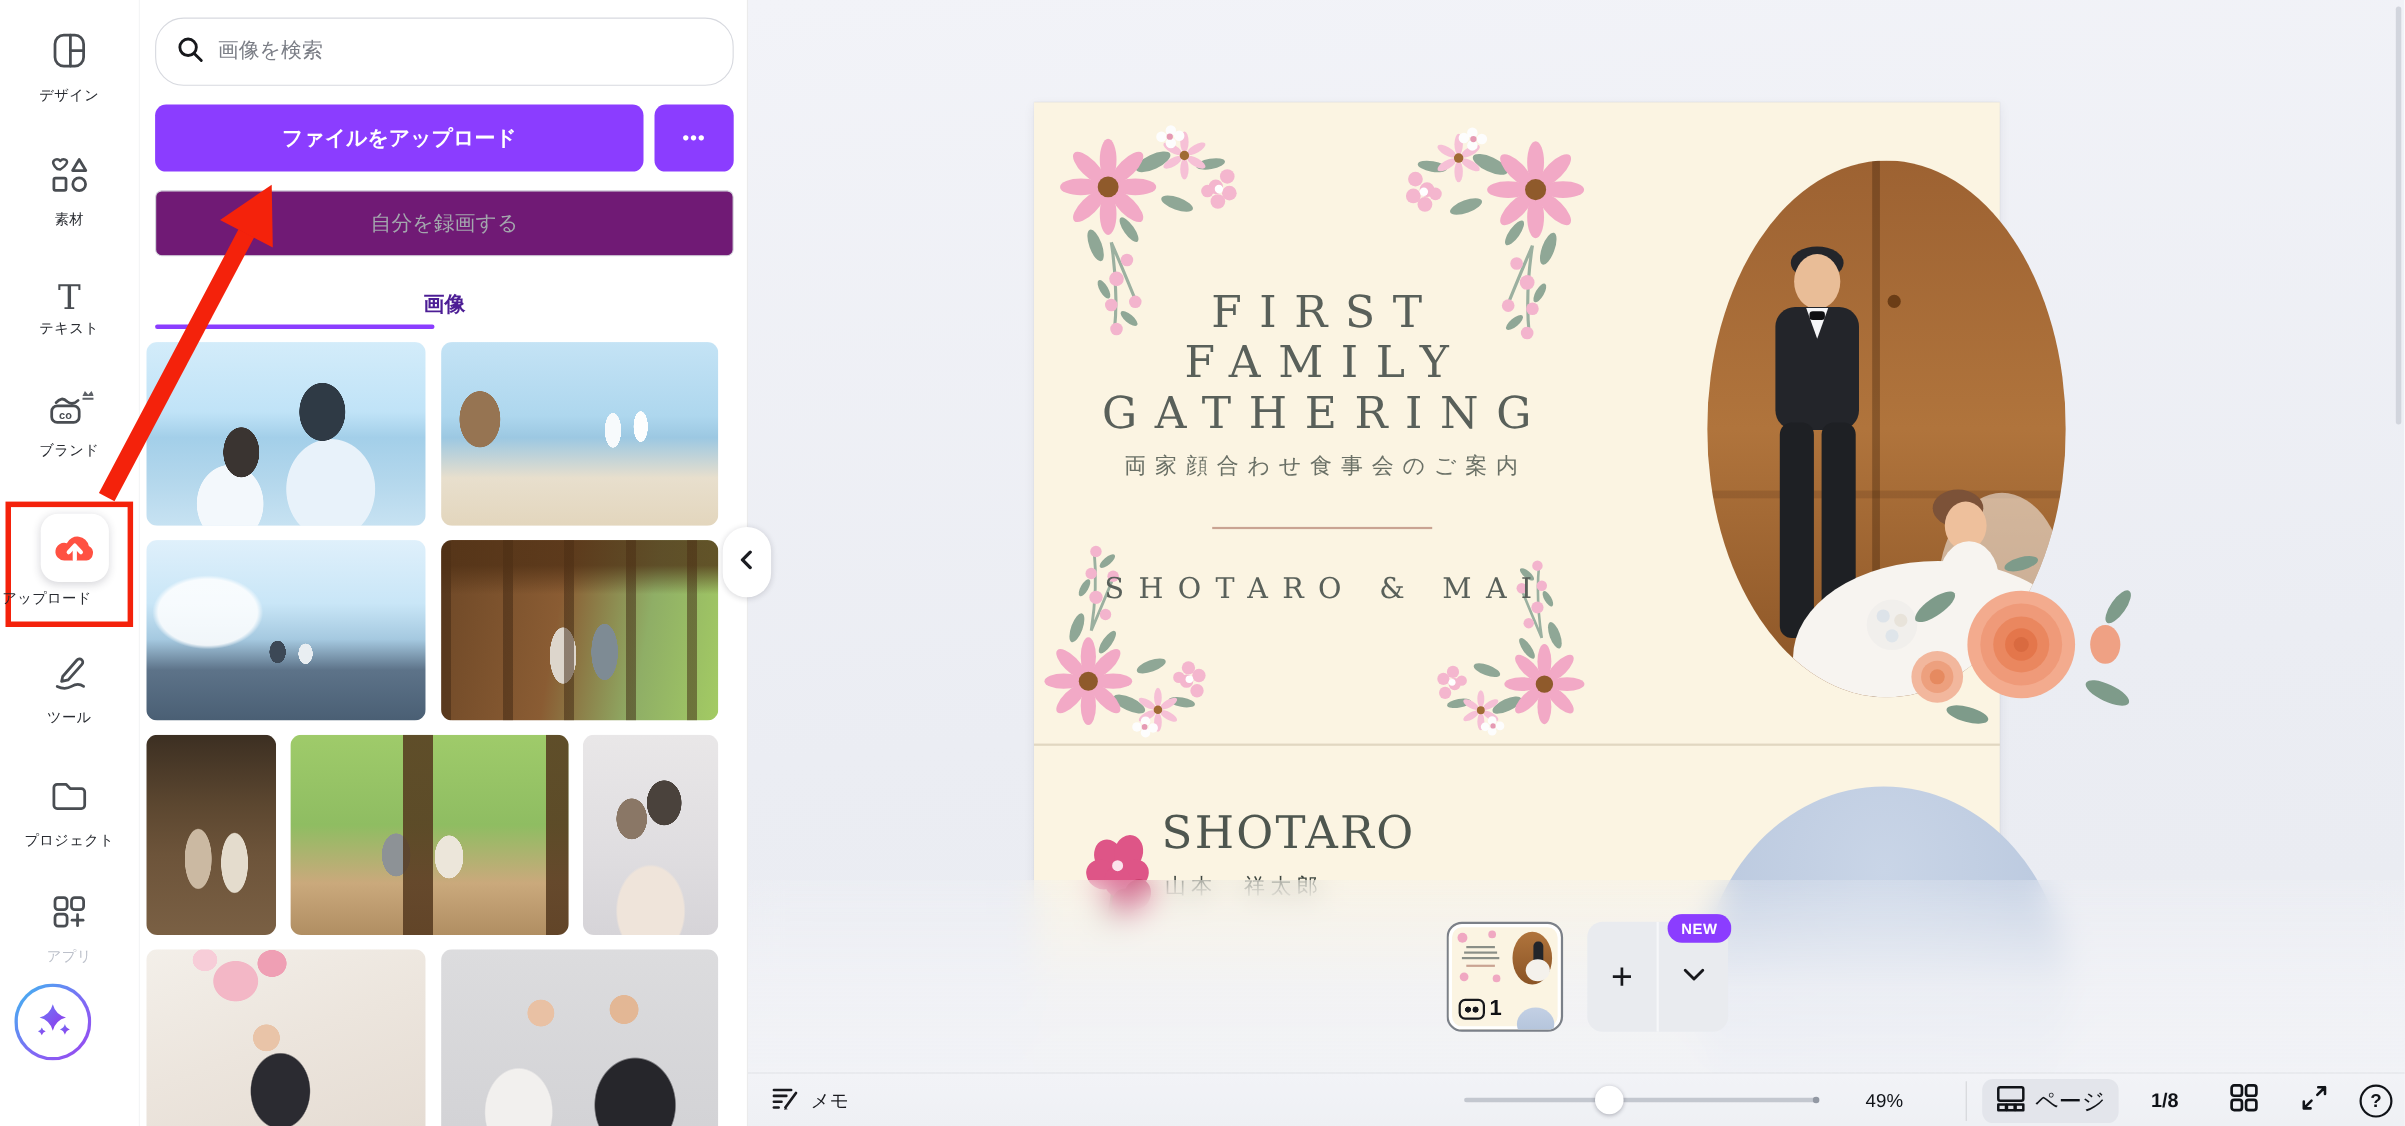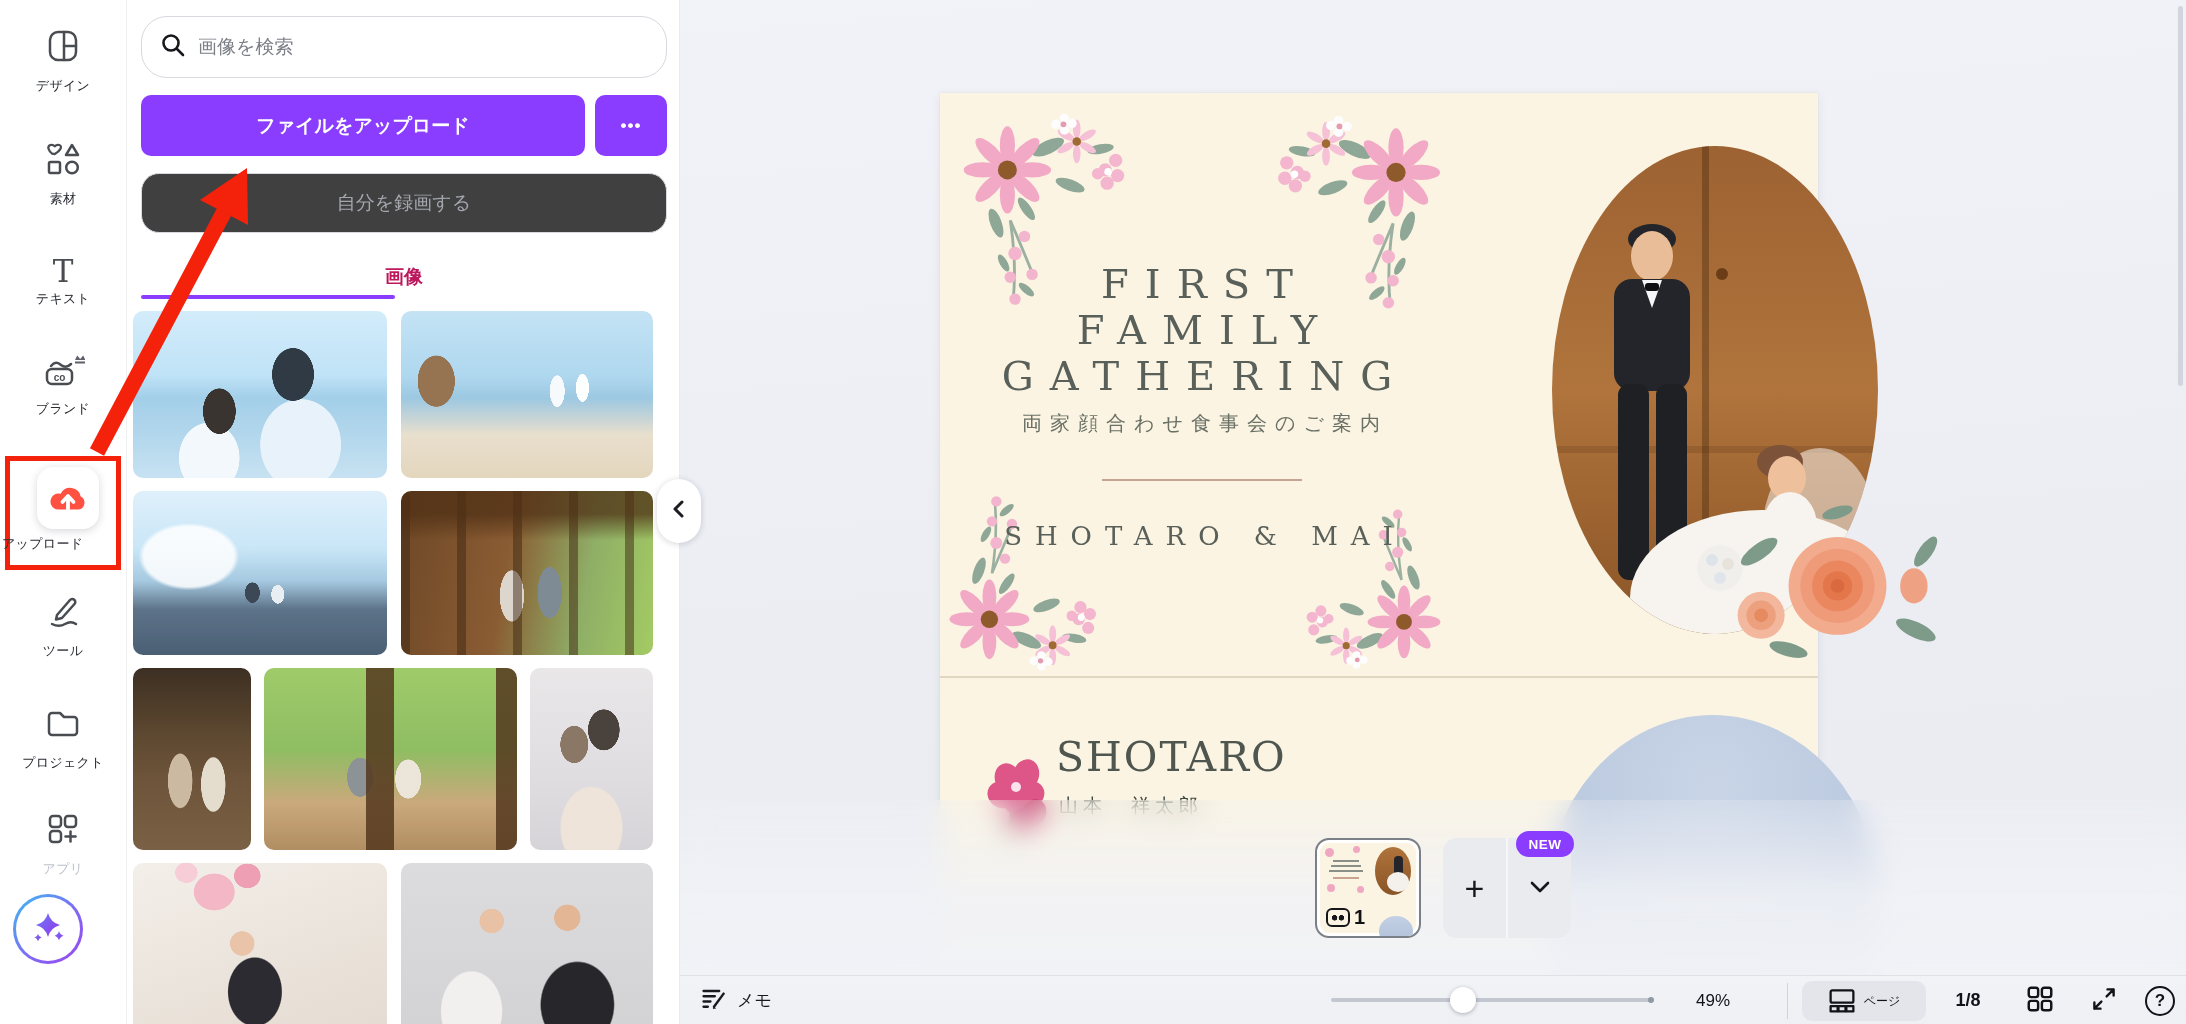--- a/index.html
+++ b/index.html
@@ -33,26 +33,26 @@
   .search-box { position:absolute; left:14px; top:16px; width:526px; height:62px; border:1.5px solid #d7d9df;
     border-radius:26px; display:flex; align-items:center; padding:0 18px; gap:12px; background:#fff; }
   .search-box input { border:none; outline:none; font-size:19px; flex:1; color:#33363c;
     font-family:"Liberation Sans","DejaVu Sans",sans-serif; background:transparent; }
   .search-box input::placeholder { color:#7b7e86; }
   .btn-upload { position:absolute; left:14px; top:95px; width:444px; height:61px; background:#8b3dff; color:#fff;
     border:none; border-radius:10px; font-size:19px; font-weight:700; cursor:pointer;
     font-family:"Liberation Sans","DejaVu Sans",sans-serif; }
   .btn-more { position:absolute; left:468px; top:95px; width:72px; height:61px; background:#8b3dff; color:#fff;
     border:none; border-radius:10px; font-size:17px; font-weight:700; letter-spacing:1px; cursor:pointer; }
-  .btn-record { position:absolute; left:14px; top:173px; width:526px; height:60px; background:#404040;
-    border:1.5px solid #d7d9df; border-radius:18px; color:#a3a6ad; font-size:19px; cursor:pointer;
+  .btn-record { position:absolute; left:14px; top:173px; width:526px; height:60px; background:#701a75;
+    border:1.5px solid #d7d9df; border-radius:6px; color:#a3a6ad; font-size:19px; cursor:pointer;
     font-family:"Liberation Sans","DejaVu Sans",sans-serif; }
   .tabs { position:absolute; left:14px; top:258px; width:526px; height:40px; display:flex; }
   .tab { flex:1; text-align:center; font-size:19px; color:#565962; cursor:pointer; padding-top:6px; }
-  .tab.active { color:#be185d; font-weight:700; }
+  .tab.active { color:#4c1d95; font-weight:700; }
   .tab-underline { position:absolute; left:14px; top:295px; width:254px; height:3.5px; background:#8b3dff; border-radius:2px; }
 
   .photo { position:absolute; border-radius:10px; cursor:pointer; }
   .p1 { left:6px; top:311px; width:254px; height:167px;
     background: radial-gradient(46px 58px at 63% 38%, #2f3a45 0 45%, rgba(0,0,0,0) 46%),
       radial-gradient(36px 50px at 34% 60%, #3a3431 0 45%, rgba(0,0,0,0) 46%),
       radial-gradient(80px 90px at 66% 80%, #e8f2fa 0 50%, rgba(0,0,0,0) 51%),
       radial-gradient(60px 70px at 30% 88%, #f3f8fc 0 50%, rgba(0,0,0,0) 51%),
       linear-gradient(180deg,#d3ecfa 0%,#c0e3f7 38%,#a3cfe9 52%,#b3d7ec 75%,#c7e2f2 100%); }
   .p2 { left:274px; top:311px; width:252px; height:167px;
@@ -166,21 +166,21 @@
   .memo-btn span { font-size:17px; color:#191a1f; }
   .zoom-track { position:absolute; left:651px; top:22px; width:322px; height:4px; background:#c3c7cf; border-radius:2px; cursor:pointer; }
   .zoom-track .enddot { position:absolute; right:-1px; top:-1px; width:6px; height:6px; border-radius:50%; background:#9298a3; }
   .zoom-thumb { position:absolute; left:770px; top:11px; width:26px; height:26px; border-radius:50%; background:#fff;
     box-shadow:0 1px 4px rgba(20,20,40,.3); cursor:grab; }
   .zoom-label { position:absolute; left:993px; top:0; width:80px; height:49px; display:flex; align-items:center;
     justify-content:center; font-size:17px; font-weight:500; color:#101318; }
   .vsep { position:absolute; left:1107px; top:7px; width:1px; height:36px; background:rgba(0,0,0,.12); }
   .pageview-btn { position:absolute; left:1122px; top:5px; width:124px; height:40px; background:#e3e5eb;
     border-radius:10px; display:flex; align-items:center; justify-content:center; gap:8px; cursor:pointer; }
-  .pageview-btn span { font-size:12px; font-weight:500; color:#101318;text-align:center; }
+  .pageview-btn span { font-size:21px; font-weight:500; color:#101318;text-align:center; }
   .page-count { position:absolute; left:1248px; top:0; width:80px; height:49px; display:flex; align-items:center;
     justify-content:center; font-size:18px; font-weight:600; color:#101318; }
   .iconbtn { position:absolute; top:0; width:48px; height:49px; display:flex; align-items:center; justify-content:center; cursor:pointer; }
 
   .scrollbar-v { position:absolute; right:3px; top:6px; width:5px; height:380px; background:#ccd0d8;
     border-radius:3px; opacity:.85; z-index:45; cursor:pointer; }
 </style>
 </head>
 <body>
 

